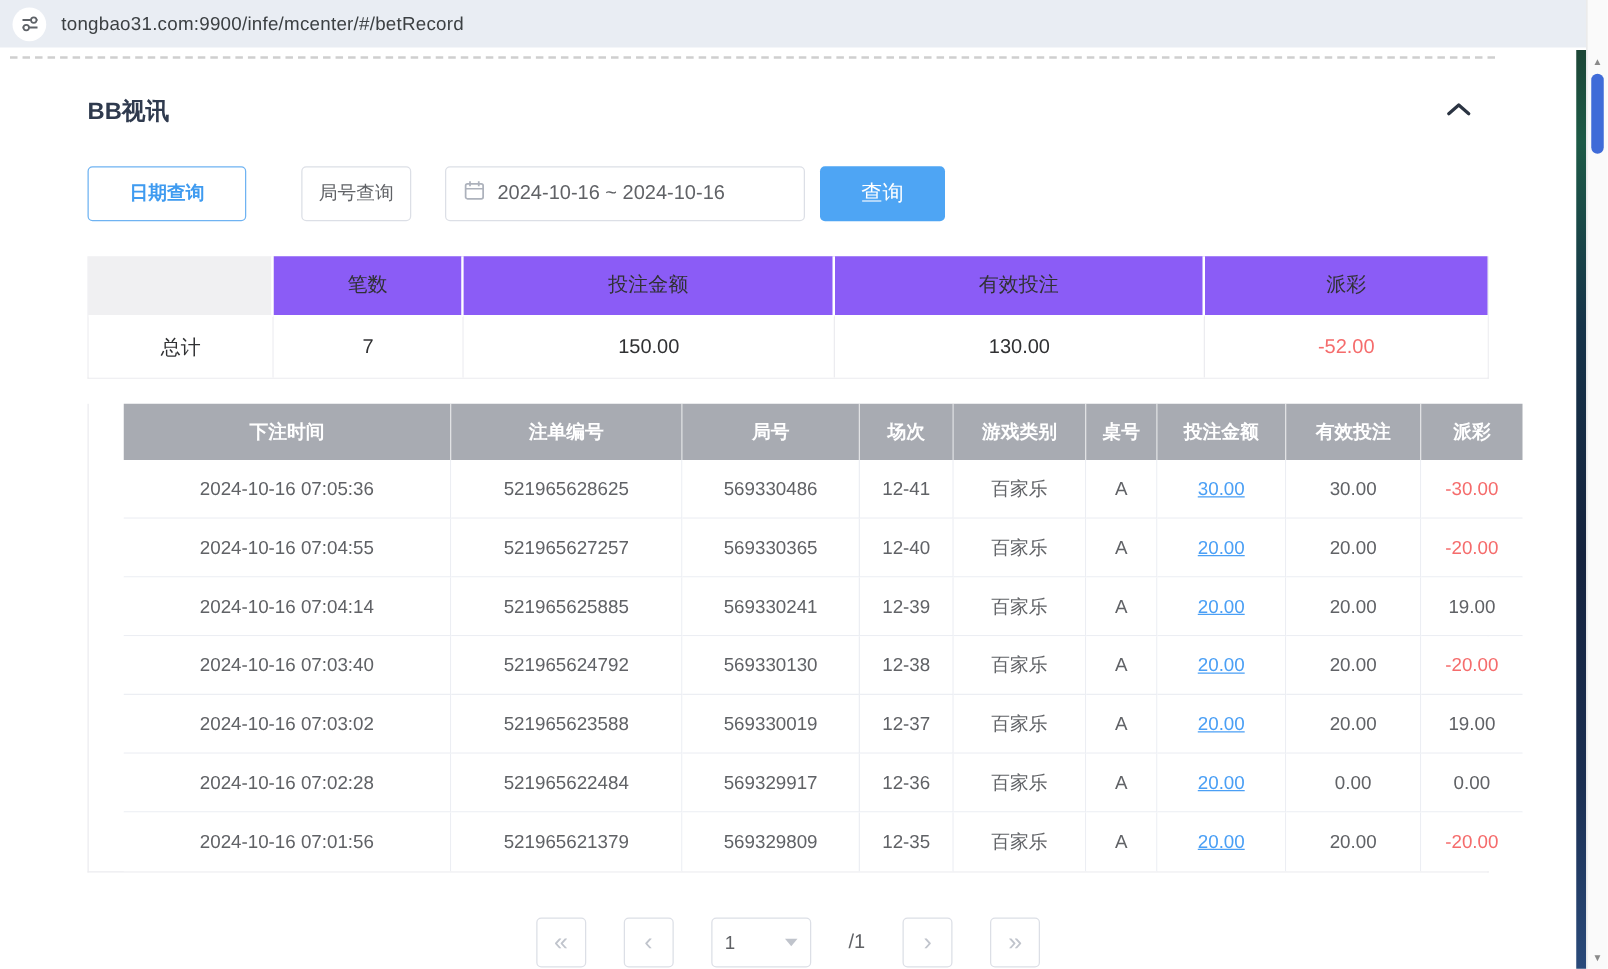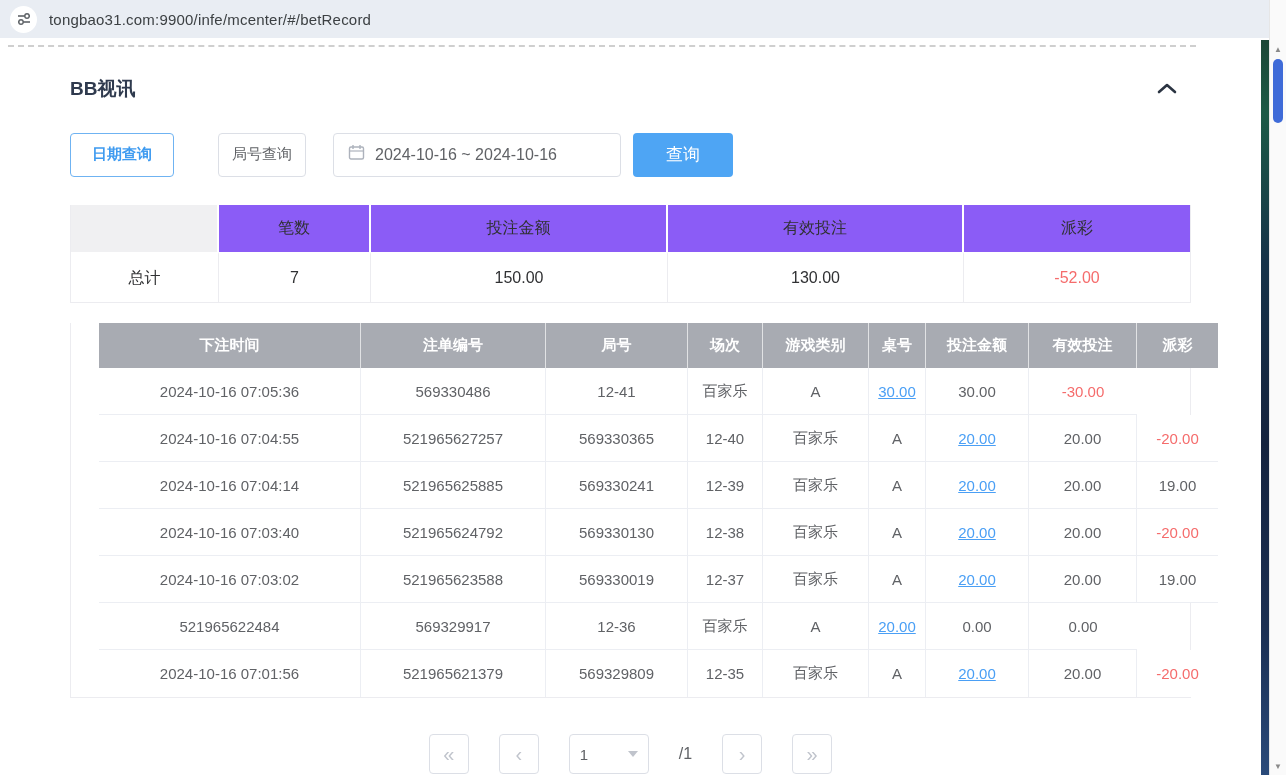--- a/index.html
+++ b/index.html
@@ -21,21 +21,21 @@
 
   .panel-head { display:flex; align-items:center; justify-content:space-between;
     margin-top:24px; padding-right:10px; }
   .panel-title { font-size:19px; font-weight:bold; color:#2f3a4e; }
   .collapse-btn { cursor:pointer; padding:4px; }
 
   
   .filter-row { display:flex; align-items:center; margin-top:30px; height:45px; }
   .btn { display:flex; align-items:center; justify-content:center; height:44px;
     border-radius:4px; background:#fff; cursor:pointer; font-size:15px; user-select:none; }
-  .btn-blue-outline { width:104px; border:1px solid #6fb3f2; color:#3f9bf0; font-weight:bold; }
+  .btn-blue-outline { width:127px; border:1px solid #6fb3f2; color:#3f9bf0; font-weight:bold; }
   .btn-gray-outline { width:88px; border:1px solid #dcdfe6; color:#606266; margin-left:44px; border-radius:22px 4px 4px 22px; border-radius:4px; }
   .date-input { width:288px; height:44px; margin-left:27px; border:1px solid #dcdfe6;
     border-radius:4px; display:flex; align-items:center; padding-left:14px; gap:10px;
     font-size:16px; color:#606266; cursor:pointer; }
   .btn-group { display:flex; margin-left:11px; }
   .group-btn { width:99px; height:44px; border:1px solid #dcdfe6; background:#fff;
     display:flex; align-items:center; justify-content:center; font-size:16px;
     color:#c0c4cc; margin-left:-1px; cursor:pointer; }
   .group-btn:first-child { border-radius:4px 0 0 4px; margin-left:0; }
   .group-btn:last-child { border-radius:0 4px 4px 0; }
@@ -159,20 +159,21 @@
       <div class="dt-cell">场次</div>
       <div class="dt-cell">游戏类别</div>
       <div class="dt-cell">桌号</div>
       <div class="dt-cell">投注金额</div>
       <div class="dt-cell">有效投注</div>
       <div class="dt-cell">派彩</div>
     </div>
 
     <div class="dt-row">
       <div class="dt-cell">2024-10-16 07:05:36</div>
+      <div class="dt-cell">521965628625</div>
       <div class="dt-cell">569330486</div>
       <div class="dt-cell">12-41</div>
       <div class="dt-cell">百家乐</div>
       <div class="dt-cell">A</div>
       <div class="dt-cell">
           <span class="bet-link">30.00</span>
         </div>
       <div class="dt-cell">30.00</div>
       <div class="dt-cell neg">-30.00</div>
     </div>
@@ -227,20 +228,21 @@
       <div class="dt-cell">百家乐</div>
       <div class="dt-cell">A</div>
       <div class="dt-cell">
           <span class="bet-link">20.00</span>
         </div>
       <div class="dt-cell">20.00</div>
       <div class="dt-cell">19.00</div>
     </div>
 
     <div class="dt-row">
+      <div class="dt-cell">2024-10-16 07:02:28</div>
       <div class="dt-cell">521965622484</div>
       <div class="dt-cell">569329917</div>
       <div class="dt-cell">12-36</div>
       <div class="dt-cell">百家乐</div>
       <div class="dt-cell">A</div>
       <div class="dt-cell">
           <span class="bet-link">20.00</span>
         </div>
       <div class="dt-cell">0.00</div>
       <div class="dt-cell">0.00</div>

